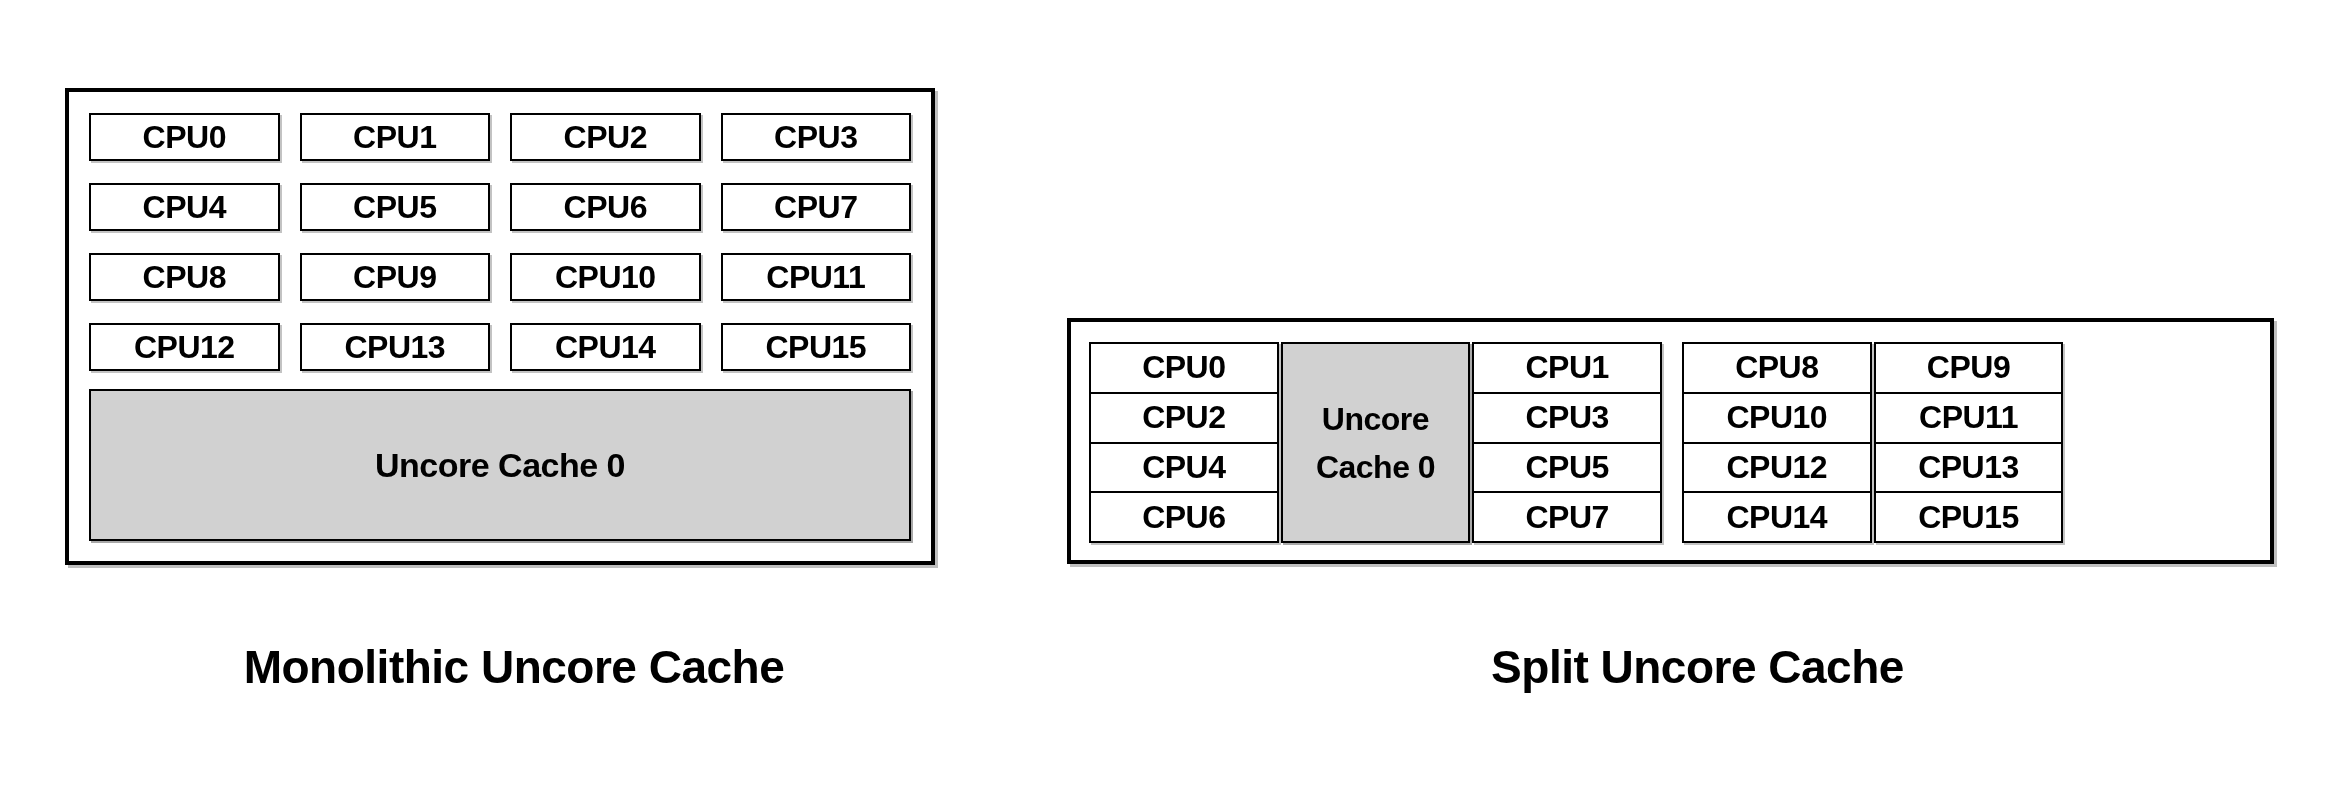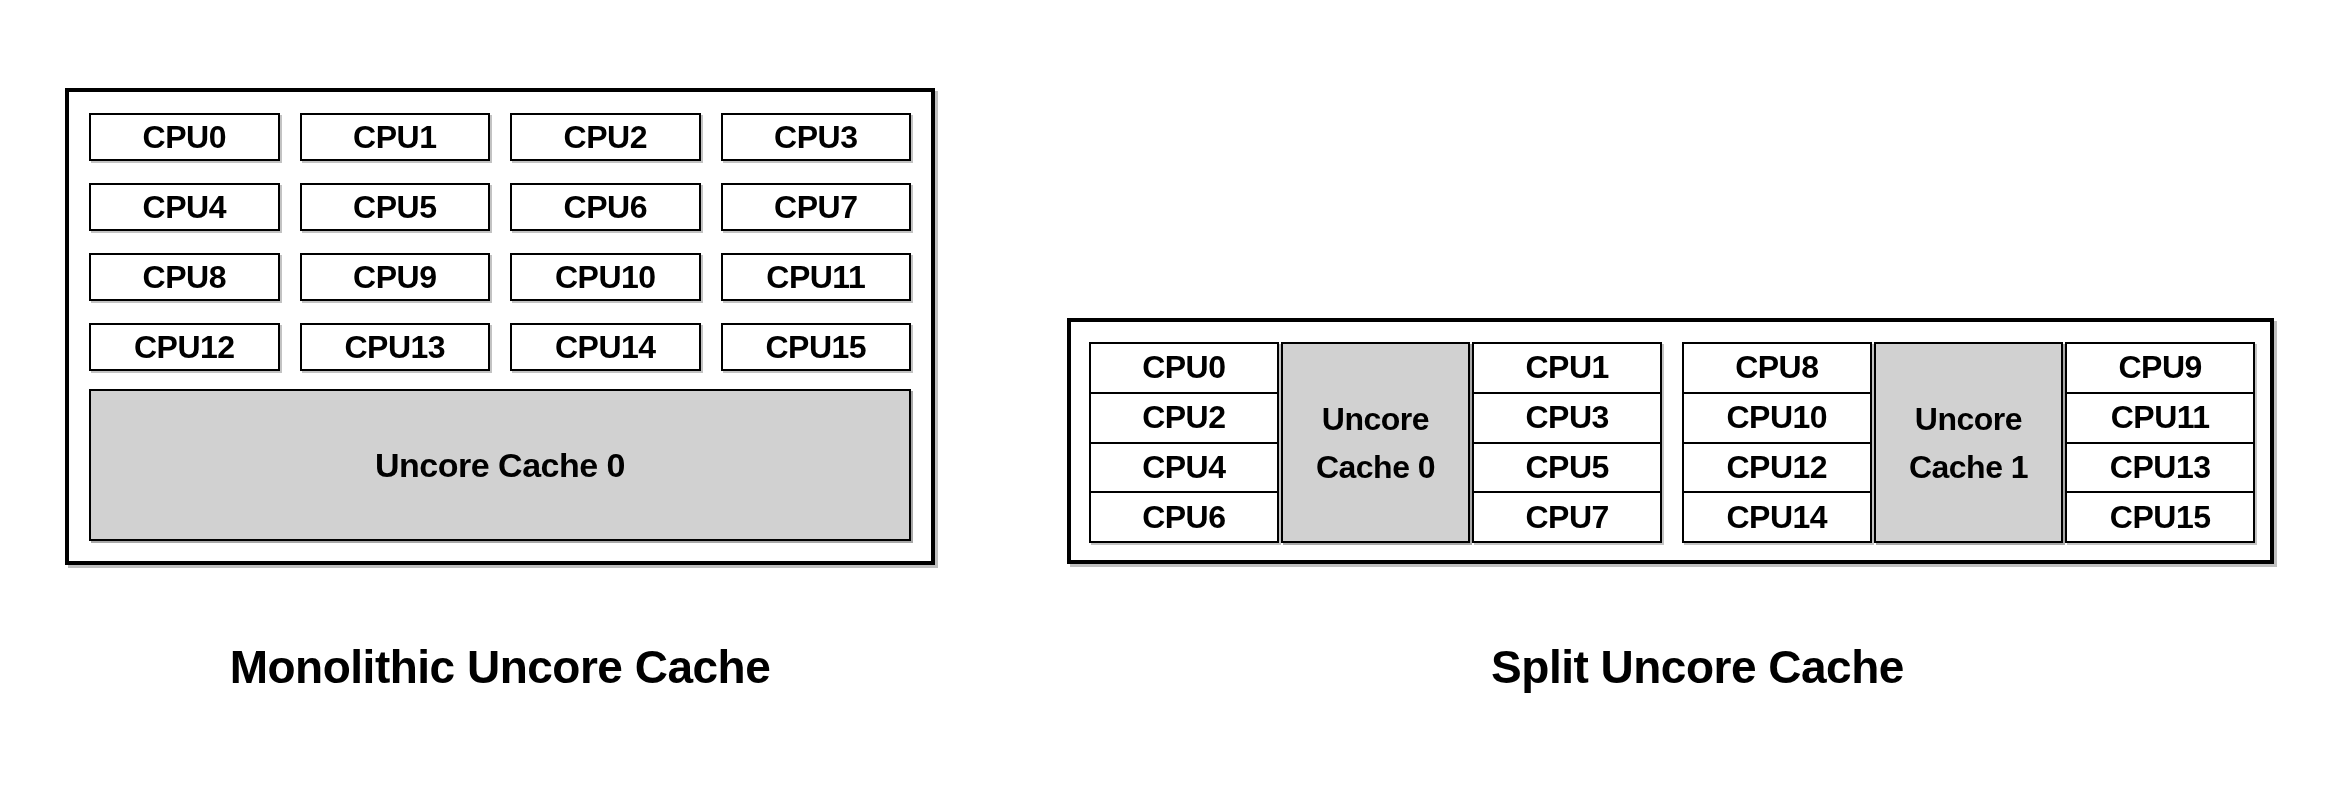--- a/index.html
+++ b/index.html
@@ -123,21 +123,21 @@
   
   .caption {
     position: absolute;
     top: 640px;
     text-align: center;
     font-weight: bold;
     font-size: 46px;
     letter-spacing: -0.5px;
     white-space: nowrap;
   }
-  .caption-mono { left: 65px; width: 870px; }
+  .caption-mono { left: 79px; width: 870px; }
   .caption-split { left: 1094px; width: 1207px; }
 </style>
 </head>
 <body>
 
 <div class="diagram-mono">
   <div class="cpu-grid">
     <div class="cpu-box">CPU0</div>
     <div class="cpu-box">CPU1</div>
     <div class="cpu-box">CPU2</div>
@@ -177,21 +177,20 @@
     </div>
   </div>
 
   <div class="cluster">
     <div class="cpu-col">
       <div class="cpu-cell">CPU8</div>
       <div class="cpu-cell">CPU10</div>
       <div class="cpu-cell">CPU12</div>
       <div class="cpu-cell">CPU14</div>
     </div>
-    <div class="split-cache">Uncore Cache 1</div>
     <div class="cpu-col">
       <div class="cpu-cell">CPU9</div>
       <div class="cpu-cell">CPU11</div>
       <div class="cpu-cell">CPU13</div>
       <div class="cpu-cell">CPU15</div>
     </div>
   </div>
 
 </div>
 <div class="caption caption-split">Split Uncore Cache</div>

